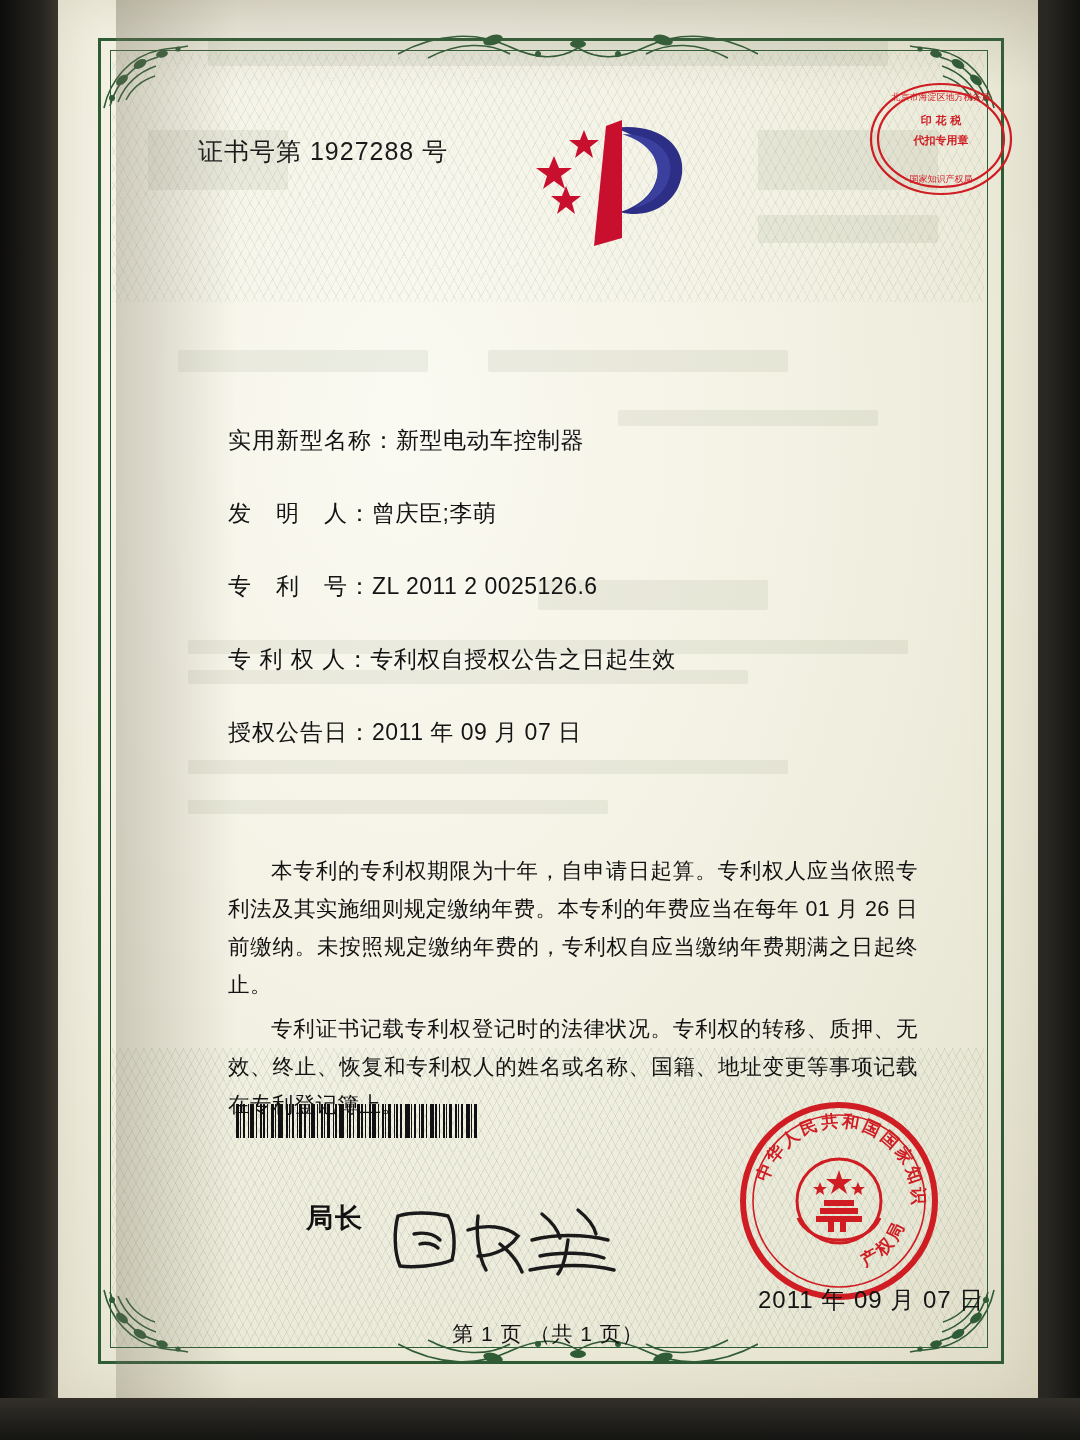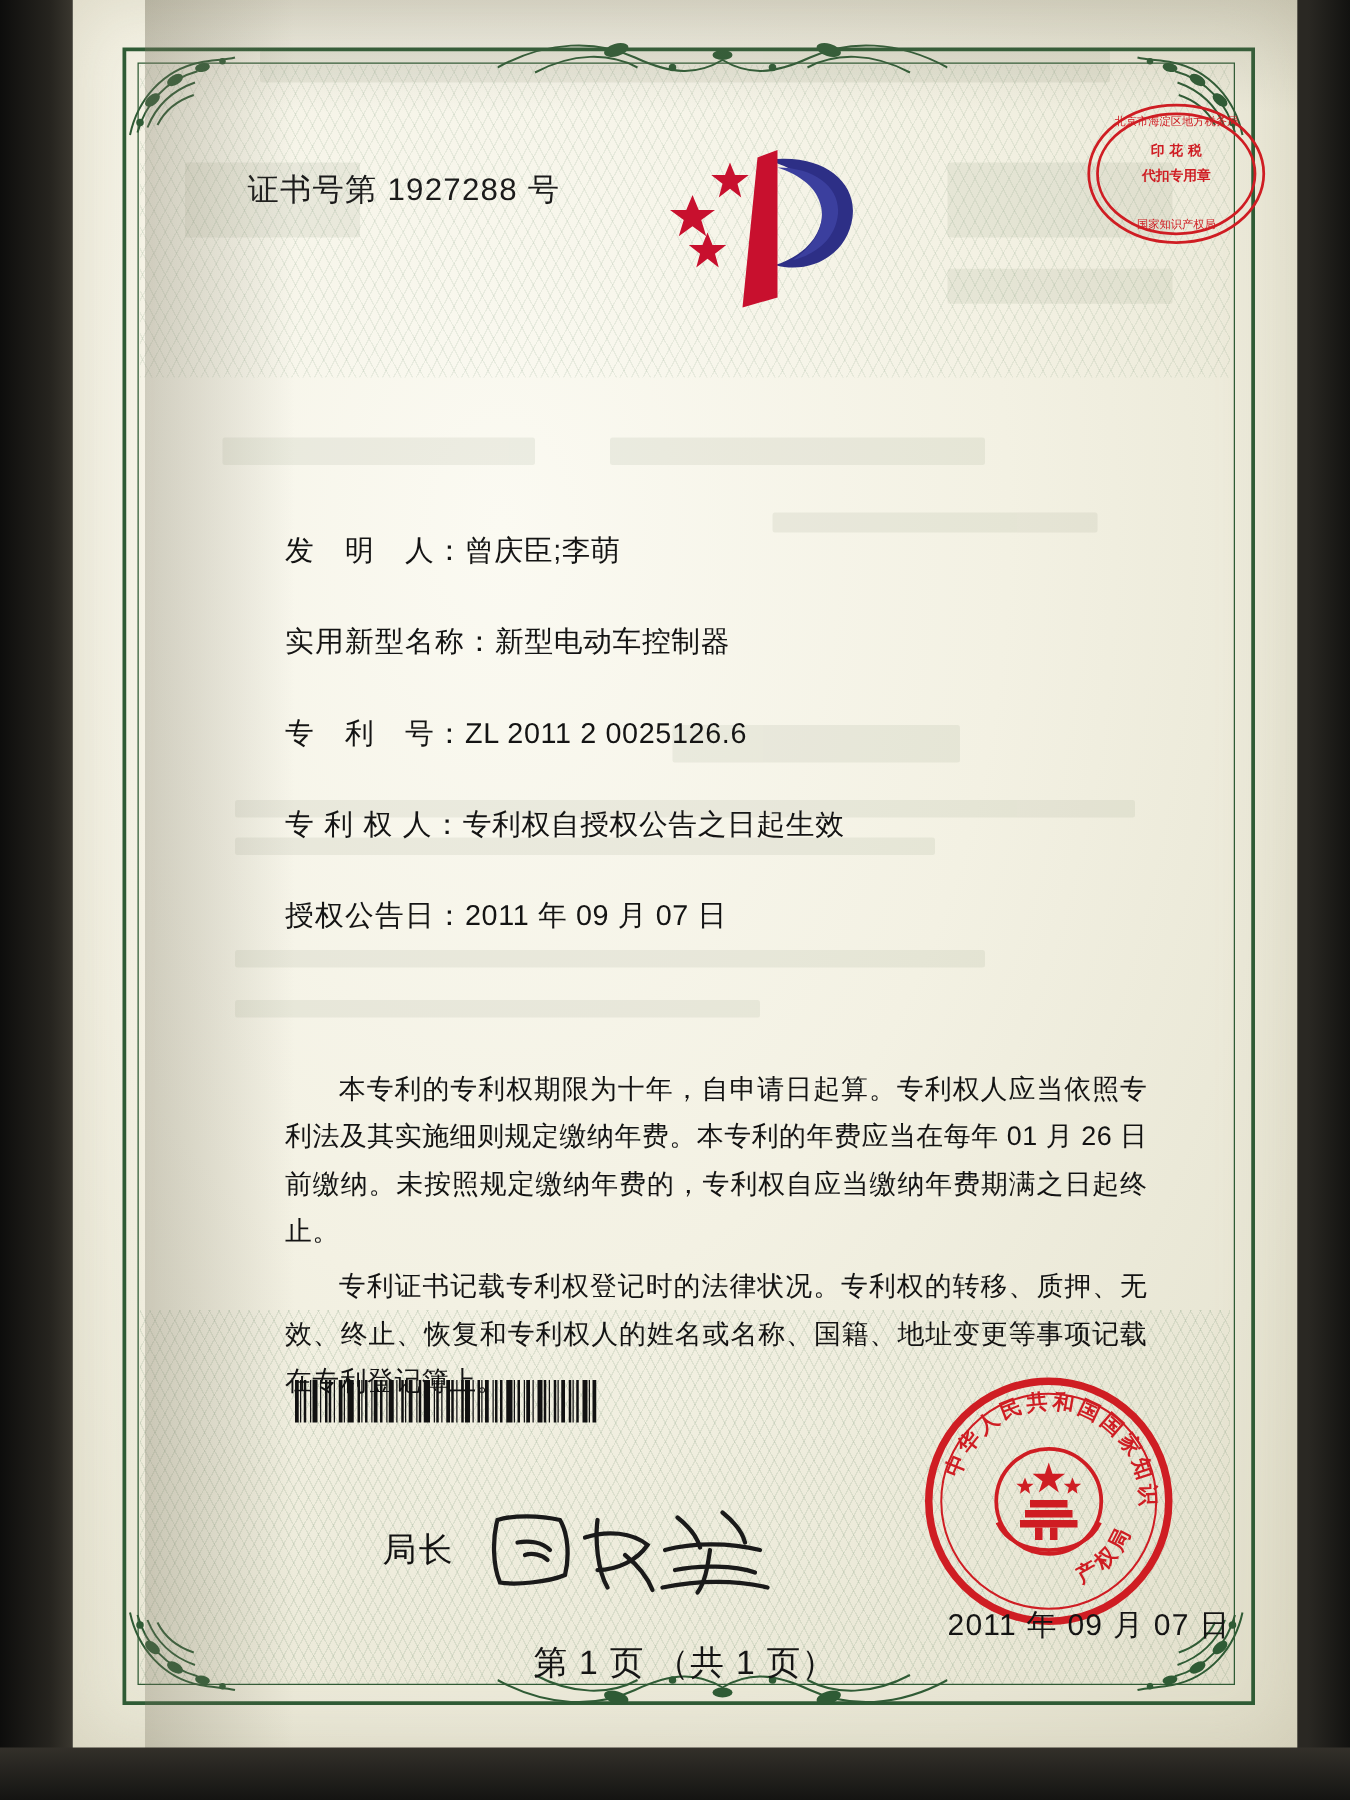--- a/index.html
+++ b/index.html
@@ -198,21 +198,21 @@
     display: block;
     background: #111;
     height: 100%;
   }
 
   
   .sign-row {
     position: absolute;
     left: 248px; top: 1200px;
     display: flex;
-    align-items: center;
+    font-weight: bold;
   }
   .sign-label {
     font-size: 27px;
     color: #121212;
     letter-spacing: 2px;
     font-family: "Liberation Sans", sans-serif;
     margin-right: 18px;
   }
   .signature {
     width: 250px; height: 80px;
@@ -243,21 +243,21 @@
     left: 808px; top: 78px;
     width: 150px; height: 122px;
   }
   .tax-seal svg { width: 100%; height: 100%; display: block; }
 
   .page-footer {
     position: absolute;
     left: 0; right: 0;
     bottom: 52px;
     text-align: center;
-    font-size: 27px;
+    font-size: 21px;
     color: #151515;
     font-family: "Liberation Sans", sans-serif;
     letter-spacing: 1px;
   }
 
   
   .shade-left {
     position: absolute;
     left: 58px; top: 0;
     width: 120px; height: 1400px;
@@ -433,24 +433,24 @@
         <g fill="#cf1d23" font-family="DejaVu Sans, sans-serif" font-size="9">
           <text x="75" y="22" text-anchor="middle">北京市海淀区地方税务局</text>
           <text x="75" y="104" text-anchor="middle">国家知识产权局</text>
         </g>
       </svg>
     </div>
 
 
     <div class="fields">
       <div class="field">
-        <span class="lab">发　明　人：</span><span class="val">曾庆臣;李萌</span>
+        <span class="lab">实用新型名称：</span><span class="val">新型电动车控制器</span>
       </div>
       <div class="field">
-        <span class="lab">实用新型名称：</span><span class="val">新型电动车控制器</span>
+        <span class="lab">发　明　人：</span><span class="val">曾庆臣;李萌</span>
       </div>
       <div class="field">
         <span class="lab">专　利　号：</span><span class="val">ZL 2011 2 0025126.6</span>
       </div>
       <div class="field">
         <span class="lab">专 利 权 人：</span><span class="val">专利权自授权公告之日起生效</span>
       </div>
       <div class="field">
         <span class="lab">授权公告日：</span><span class="val">2011 年 09 月 07 日</span>
       </div>

